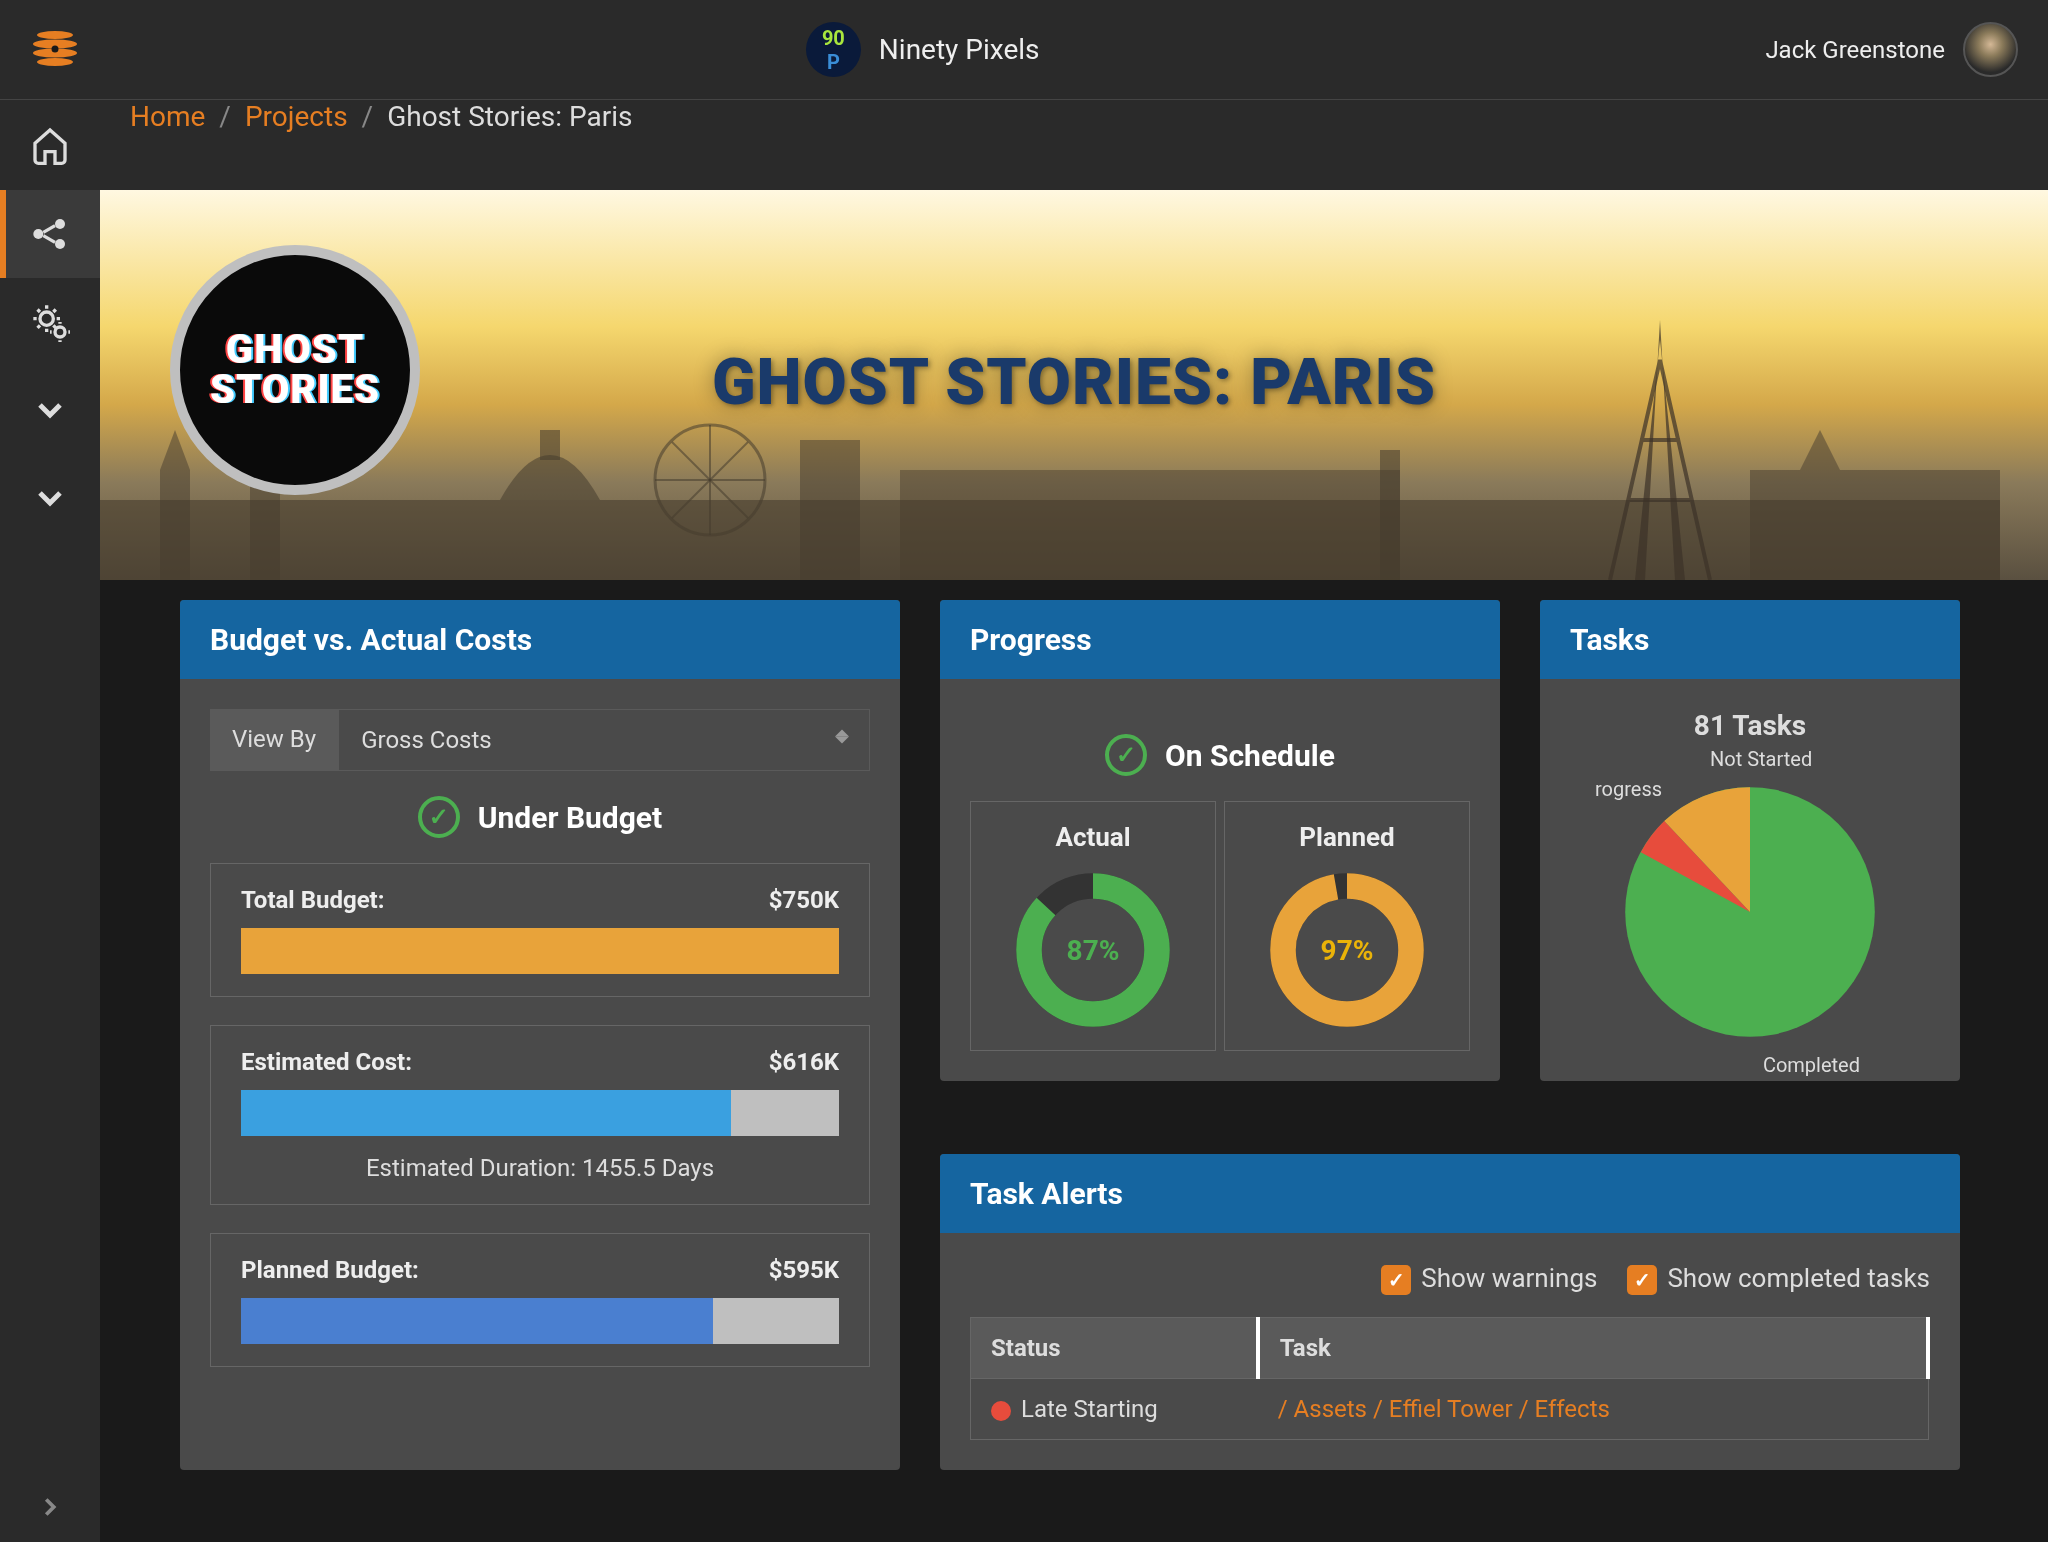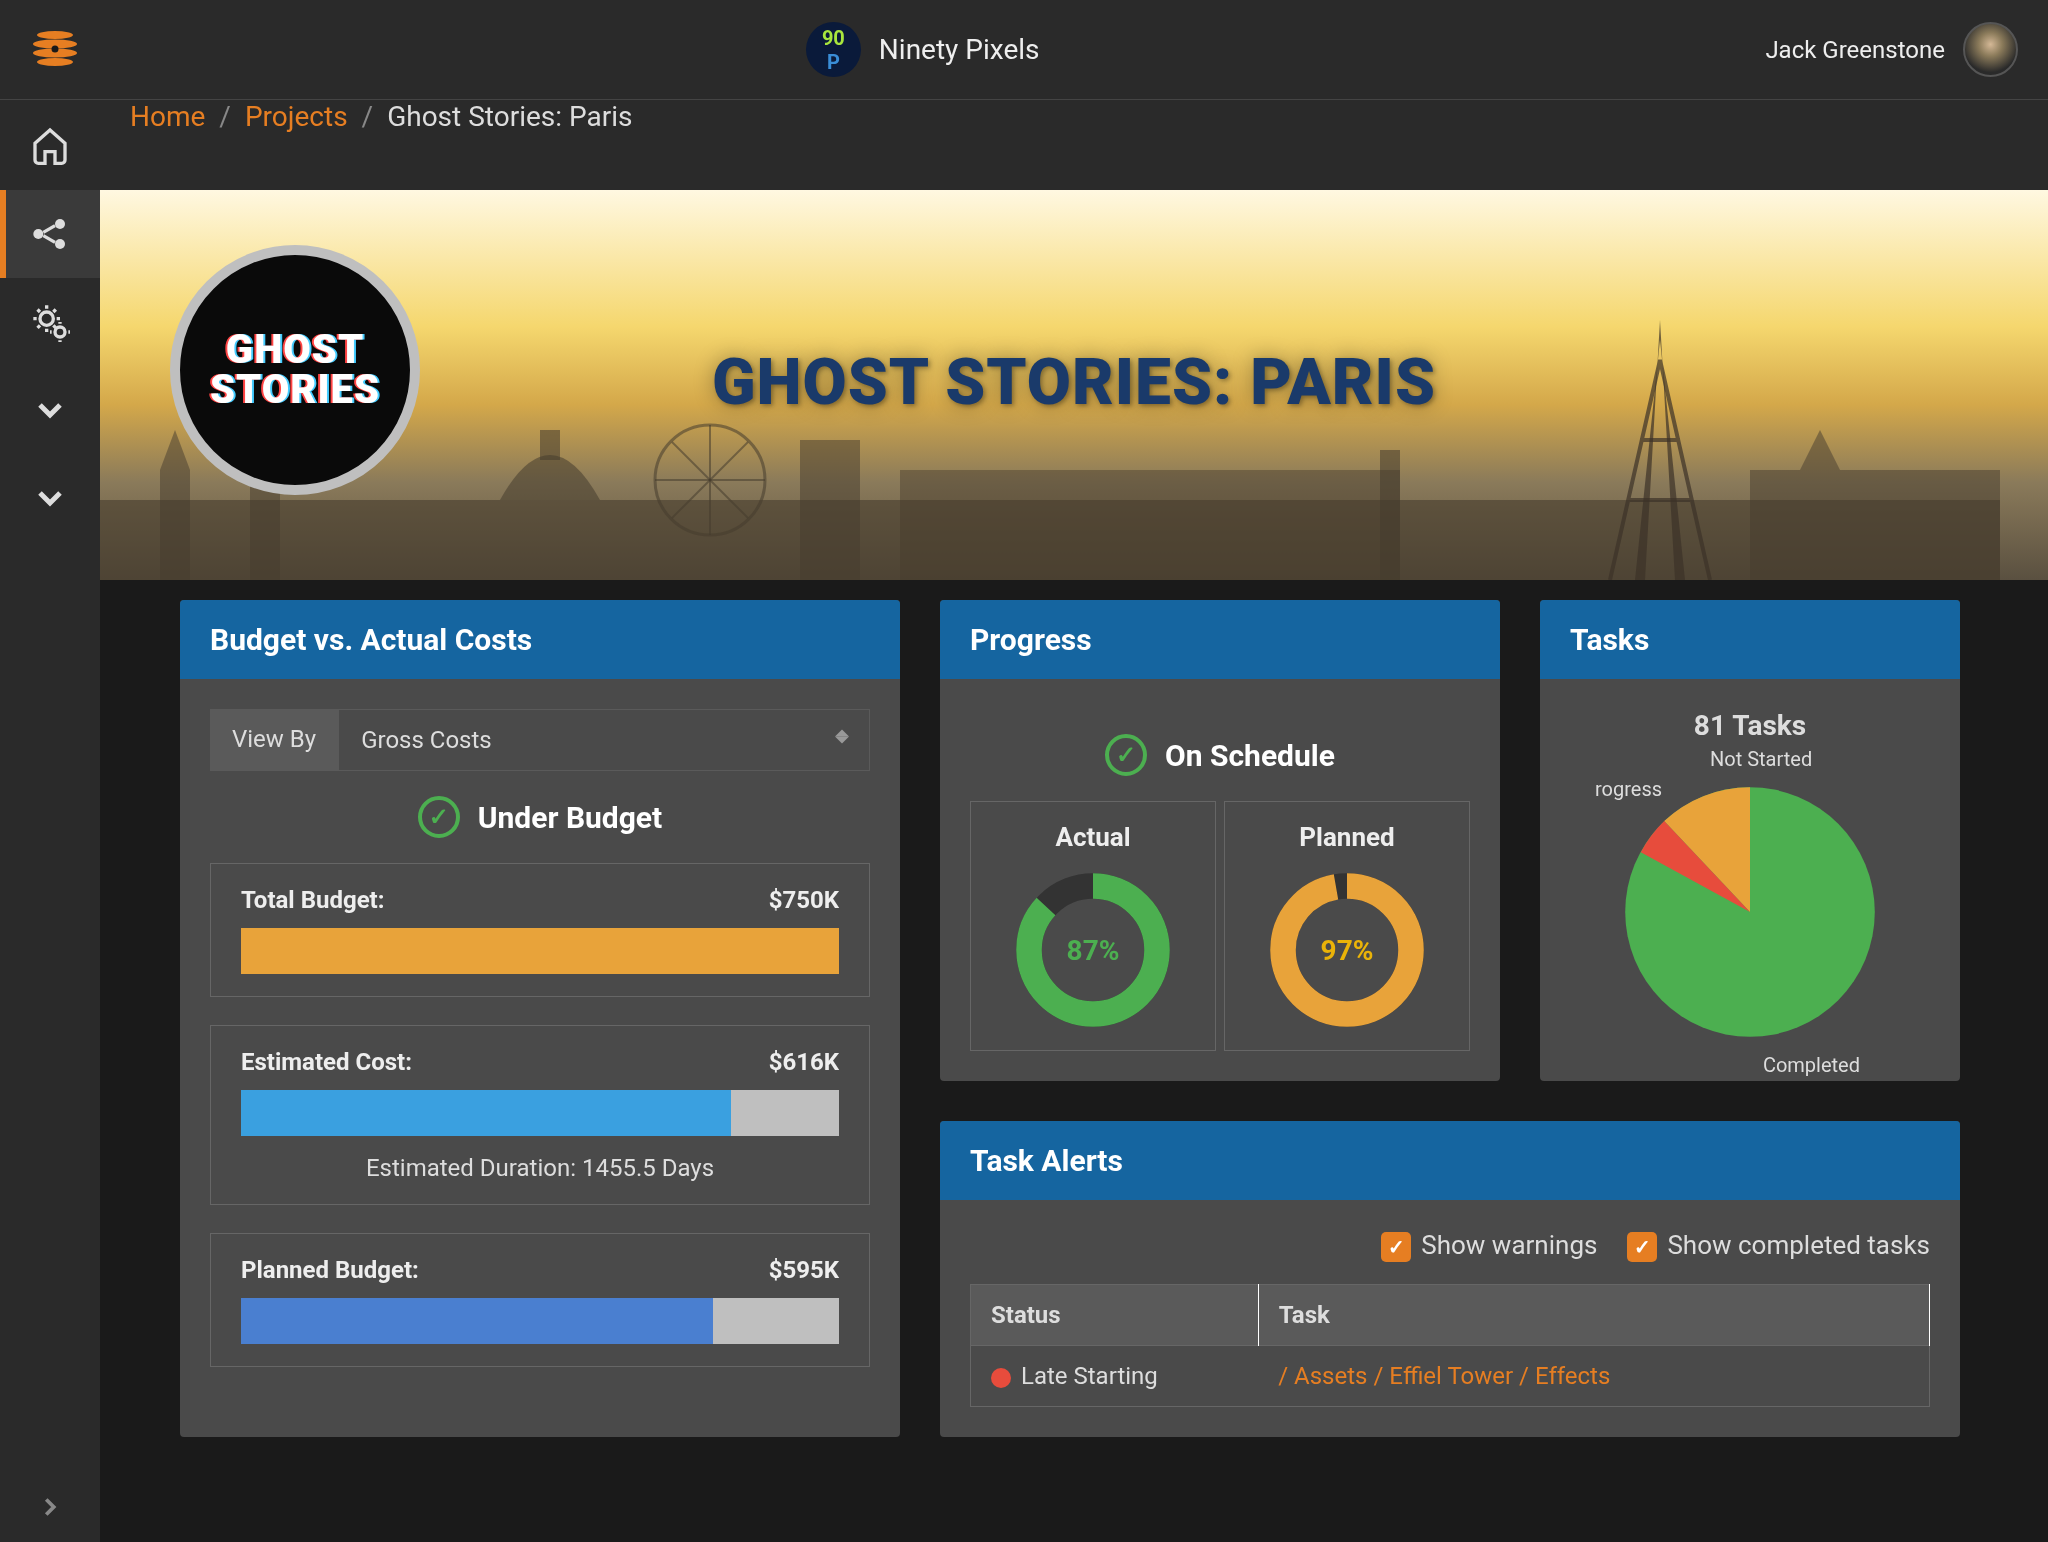--- a/index.html
+++ b/index.html
@@ -68,25 +68,25 @@
 .donut svg { width: 100%; height: 100%; transform: rotate(-90deg); }
 .donut-center { position: absolute; inset: 0; display: flex; align-items: center; justify-content: center; font-size: 28px; font-weight: bold; }
 
 
 .tasks-summary { text-align: center; font-size: 28px; font-weight: bold; margin-bottom: 10px; color: #ddd; }
 .pie-wrap { position: relative; width: 260px; height: 260px; margin: 40px auto 0; }
 .pie-wrap svg { width: 100%; height: 100%; }
 .pie-label { position: absolute; font-size: 20px; color: #ddd; }
 
 
-.alerts-panel { grid-column: 2 / span 2; }
+.alerts-panel { grid-column: 2 / span 2; margin-top: 33px; }
 .alerts-controls { display: flex; justify-content: flex-end; gap: 30px; padding: 0 0 22px 0; font-size: 26px; align-items: center; }
 .chk { width: 30px; height: 30px; background: #e67e22; border-radius: 5px; display: inline-flex; align-items: center; justify-content: center; color: #fff; font-size: 20px; margin-right: 10px; font-weight: bold; }
 .alerts-table { width: 100%; border: 1px solid #666; border-collapse: collapse; }
-.alerts-table th { background: #5a5a5a; text-align: left; padding: 16px 20px; font-size: 24px; font-weight: bold; border-right: 1px solid #ffffff; }
+.alerts-table th { background: #5a5a5a; text-align: left; padding: 16px 20px; font-size: 24px; font-weight: bold; border-right: 4px solid #ffffff; }
 .alerts-table td { padding: 16px 20px; font-size: 24px; border-top: 1px solid #666; }
 .status-dot { width: 20px; height: 20px; border-radius: 50%; display: inline-block; margin-right: 10px; vertical-align: middle; }
 .task-path { color: #e67e22; }
 
 
 .budget-panel { grid-row: span 2; }
 
 </style>
 </head>
 <body>

